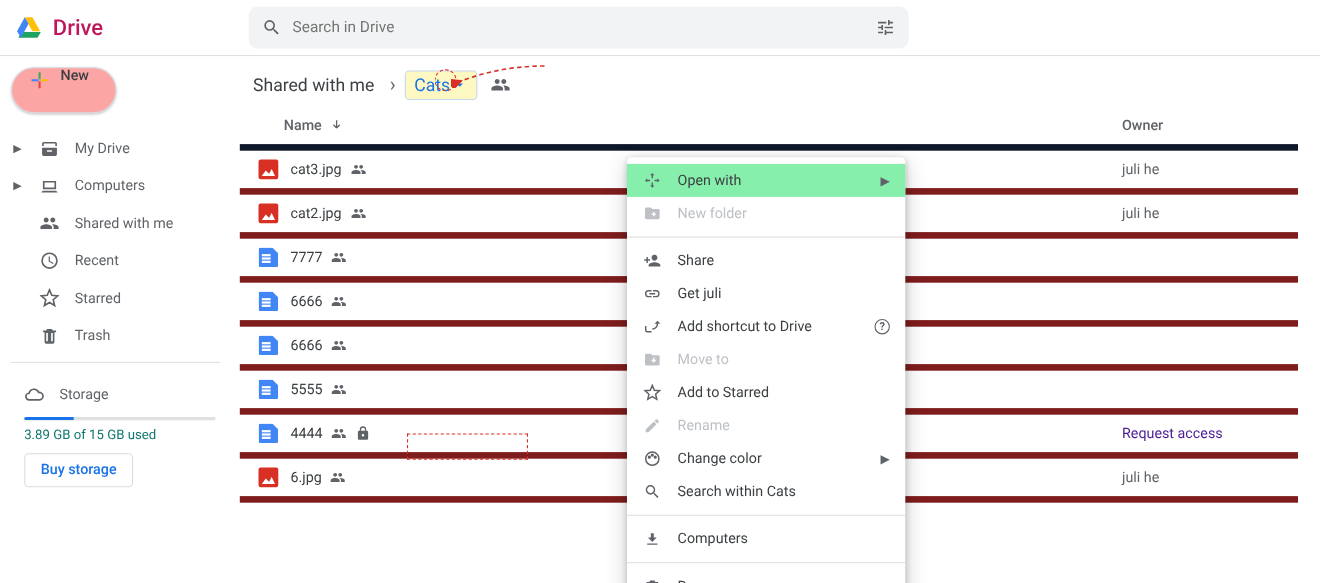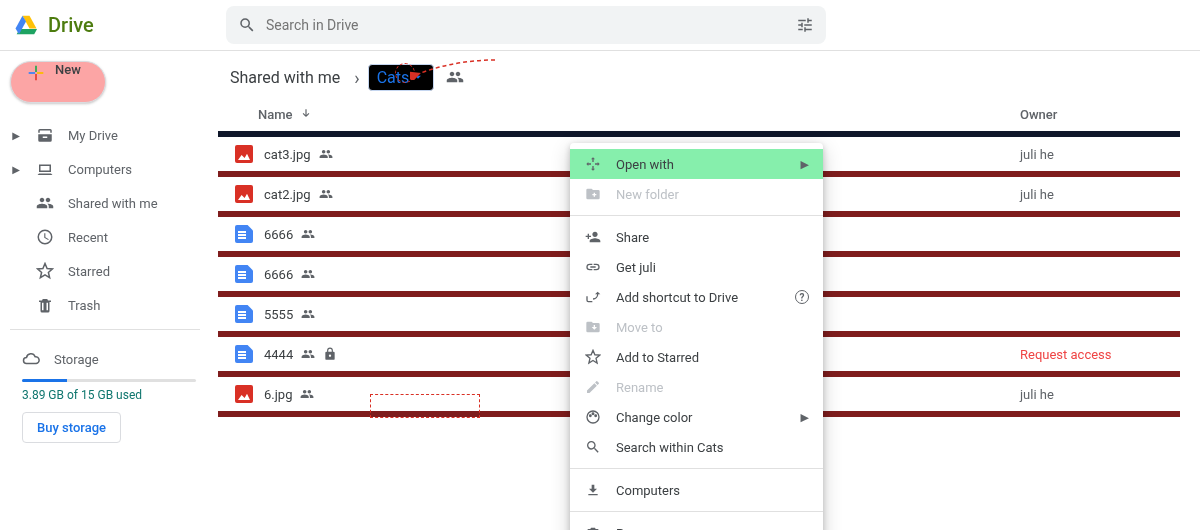--- a/index.html
+++ b/index.html
@@ -2,21 +2,21 @@
 <html><head>
 <meta charset="utf-8">
 <style>
   * { box-sizing: border-box; margin: 0; padding: 0; font-family: 'Google Sans', Roboto, Arial, sans-serif; }
   body { width: 1200px; height: 530px; background: #fff; color: #3c4043; font-size: 13px; overflow: hidden; position: relative; }
 
   
   .header { display: flex; align-items: center; height: 50px; padding: 0 12px; gap: 8px; }
   .logo-area { display: flex; align-items: center; gap: 8px; width: 200px; }
   .logo-icon { width: 28px; height: 28px; }
-  .logo-text { font-size: 20px; color: #4d7c0f; font-weight: 500; }
+  .logo-text { font-size: 20px; color: #be185d; font-weight: 500; }
   .search-bar { flex: 0 0 600px; display: flex; align-items: center; background: #f1f3f4; border-radius: 8px; height: 38px; padding: 0 12px; gap: 10px; margin-left: 6px; }
   .search-bar input { flex: 1; border: none; background: transparent; font-size: 14px; outline: none; color: #5f6368; }
   .search-bar .tune { margin-left: auto; }
 
   .divider-h { border-bottom: 1px solid #e0e0e0; }
 
   
   .main { display: flex; height: 480px; }
   .sidebar { width: 212px; padding: 10px 0 0 10px; display: flex; flex-direction: column; gap: 2px; }
   .content { flex: 1; padding: 6px 20px 0 6px; position: relative; }
@@ -32,32 +32,32 @@
   .storage .storage-row { display:flex; align-items:center; gap:14px; color:#5f6368; font-size:13px; height:32px;}
   .storage-bar { height: 3px; background: #e0e0e0; border-radius: 2px; margin: 4px 0 6px 0; overflow:hidden; }
   .storage-bar .fill { height: 100%; width: 26%; background: #1a73e8; }
   .storage-text { font-size: 12px; color: #0f766e; margin-bottom: 10px; }
   .buy-btn { border:1px solid #dadce0; color:#1a73e8; background:#fff; font-size:13px; padding:7px 14px; border-radius:4px; cursor:pointer; font-weight:500;}
 
   
   .breadcrumb { display: flex; align-items: center; height: 40px; padding: 4px 6px; font-size: 16px; color: #3c4043; gap: 8px; }
   .bc-text { padding: 4px 6px; border-radius:4px; cursor:pointer; }
   .bc-sep { color:#5f6368; font-size:18px; }
-  .bc-current { display:flex; align-items:center; gap:2px; padding: 3px 8px; border:1px solid #c5d6f0; border-radius:4px; background:#000000; color:#1a73e8; cursor:pointer;}
+  .bc-current { display:flex; align-items:center; gap:2px; padding: 3px 8px; border:1px solid #c5d6f0; border-radius:4px; background:#fef9c3; color:#1a73e8; cursor:pointer;}
   .bc-share-icon { color:#5f6368; margin-left:4px;}
 
   
   .thead { display:flex; align-items:center; height:40px; color:#5f6368; font-size:13px; font-weight:500; padding:0 10px 0 40px; border-bottom:6px solid #0f172a;}
   .thead .col-name { flex:1; display:flex; align-items:center; gap:6px;}
   .thead .col-owner { width:150px; }
   .trow { display:flex; align-items:center; height:40px; padding:0 10px 0 12px; border-bottom:6px solid #7f1d1d; color:#3c4043; font-size:13px; cursor:pointer;}
   .trow .file-icon { width:28px; display:flex; justify-content:center;}
   .trow .fname { flex:1; display:flex; align-items:center; gap:8px; padding-left:6px;}
   .trow .owner { width:150px; color:#5f6368; }
-  .trow .owner.link { color:#ef4444; }
+  .trow .owner.link { color:#4c1d95; }
   .shared-glyph { color:#5f6368; }
   .lock-glyph { color:#5f6368; }
 
   
   .img-icon { width:18px; height:18px; background:#d93025; position:relative; border-radius:2px;}
   .img-icon::after { content:''; position:absolute; left:3px; bottom:3px; width:12px; height:7px; background:#fff; clip-path: polygon(0 100%,30% 30%,55% 70%,75% 10%,100% 100%);}
 
   
   .docs-icon { width:18px; height:18px; position:relative;}
   .docs-icon::before { content:''; position:absolute; inset:0; background:#4285f4; border-radius:2px; clip-path: polygon(0 0,70% 0,100% 30%,100% 100%,0 100%);}
@@ -245,20 +245,34 @@
               </svg>
             </span>
           </span>
           <span class="owner">juli he</span>
         </div>
         <div class="trow">
           <span class="file-icon">
             <div class="docs-icon"></div>
           </span>
           <span class="fname">
+            <span>7777</span>
+            <span class="shared-glyph">
+              <svg width="14" height="14" viewBox="0 0 24 24" fill="#5f6368">
+                <path d="M16 11c1.66 0 3-1.34 3-3s-1.34-3-3-3-3 1.34-3 3 1.34 3 3 3zm-8 0c1.66 0 3-1.34 3-3S9.66 5 8 5 5 6.34 5 8s1.34 3 3 3zm0 2c-2.33 0-7 1.17-7 3.5V19h14v-2.5C15 14.17 10.33 13 8 13zm8 0c-.29 0-.62.02-.97.05 1.16.84 1.97 1.97 1.97 3.45V19h6v-2.5c0-2.33-4.67-3.5-7-3.5z"></path>
+              </svg>
+            </span>
+          </span>
+          <span class="owner"></span>
+        </div>
+        <div class="trow">
+          <span class="file-icon">
+            <div class="docs-icon"></div>
+          </span>
+          <span class="fname">
             <span>6666</span>
             <span class="shared-glyph">
               <svg width="14" height="14" viewBox="0 0 24 24" fill="#5f6368">
                 <path d="M16 11c1.66 0 3-1.34 3-3s-1.34-3-3-3-3 1.34-3 3 1.34 3 3 3zm-8 0c1.66 0 3-1.34 3-3S9.66 5 8 5 5 6.34 5 8s1.34 3 3 3zm0 2c-2.33 0-7 1.17-7 3.5V19h14v-2.5C15 14.17 10.33 13 8 13zm8 0c-.29 0-.62.02-.97.05 1.16.84 1.97 1.97 1.97 3.45V19h6v-2.5c0-2.33-4.67-3.5-7-3.5z"></path>
               </svg>
             </span>
           </span>
           <span class="owner"></span>
         </div>
         <div class="trow">

